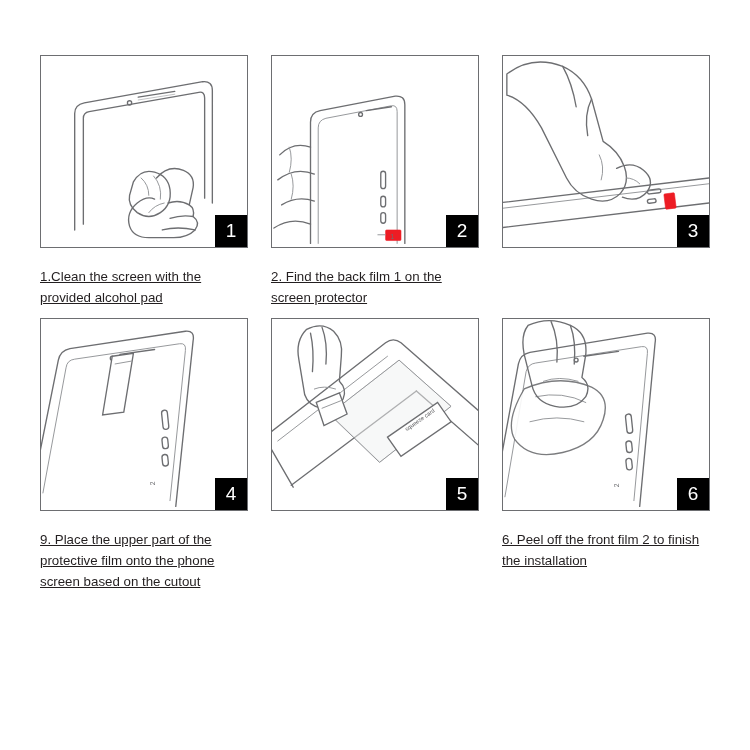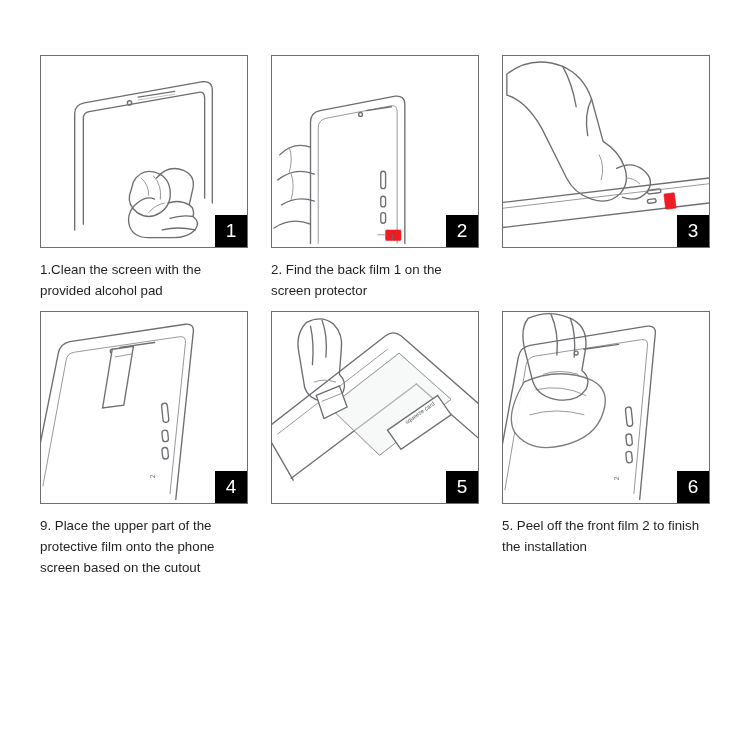--- a/index.html
+++ b/index.html
@@ -47,26 +47,27 @@
     width: 32px;
     height: 32px;
     background: #000;
     color: #fff;
     font-size: 19px;
     line-height: 32px;
     text-align: center;
     font-family: "Liberation Sans", sans-serif;
   }
   .caption {
-    margin-top: 11px;
+    margin-top: 18px;
     font-size: 13.3px;
     line-height: 21px;
     color: #231f20;
     padding-right: 6px;
     white-space: pre-line;
+    text-decoration: underline;
   }
   svg { display: block; width: 100%; height: 100%; }
   .ln { fill: none; stroke: #6d6e71; stroke-width: 1.4; stroke-linejoin: round; stroke-linecap: round; }
   .ln-thin { fill: none; stroke: #939598; stroke-width: 1; stroke-linejoin: round; stroke-linecap: round; }
   .fill-w { fill: #ffffff; stroke: #6d6e71; stroke-width: 1.4; }
   .fill-lgrey { fill: #f1f2f2; stroke: #a7a9ac; stroke-width: 1; }
   .fill-red { fill: #ed1c24; stroke: #ed1c24; stroke-width: 0.6; }
   .tinytxt { font-family: "Liberation Sans", sans-serif; font-size: 7px; fill: #6d6e71; }
   .cardtxt { font-family: "Liberation Sans", sans-serif; font-size: 6px; fill: #58595b; }
 </style>
@@ -231,17 +232,17 @@
           <path class="ln-thin" d="M34 78 Q62 72 86 84"></path>
           <path class="ln-thin" d="M28 104 Q56 96 84 104"></path>
 
           <path class="ln" d="M26 4 Q48 -6 70 4 Q88 12 86 34 L82 58 Q92 66 86 78 Q76 92 54 88 Q34 84 30 66 L22 34 Q18 14 26 4 Z"></path>
           <path class="ln" d="M50 0 Q58 18 56 42"></path>
           <path class="ln" d="M70 4 Q76 20 74 44"></path>
           <path class="ln-thin" d="M42 62 Q58 56 78 62"></path>
         </svg>
         <div class="badge">6</div>
       </div>
-      <div class="caption">5. Peel off the front film 2 to finish the installation</div>
+      <div class="caption">6. Peel off the front film 2 to finish the installation</div>
     </div>
 
   </div>
 </div>
 
 </body></html>

